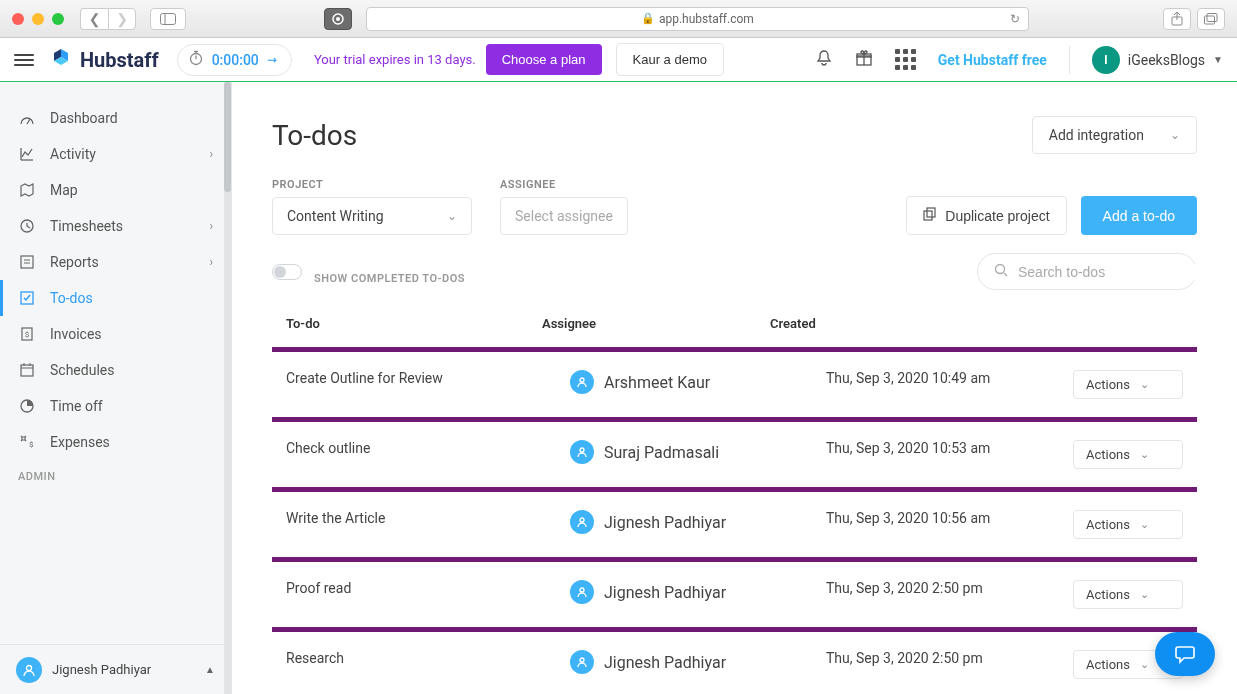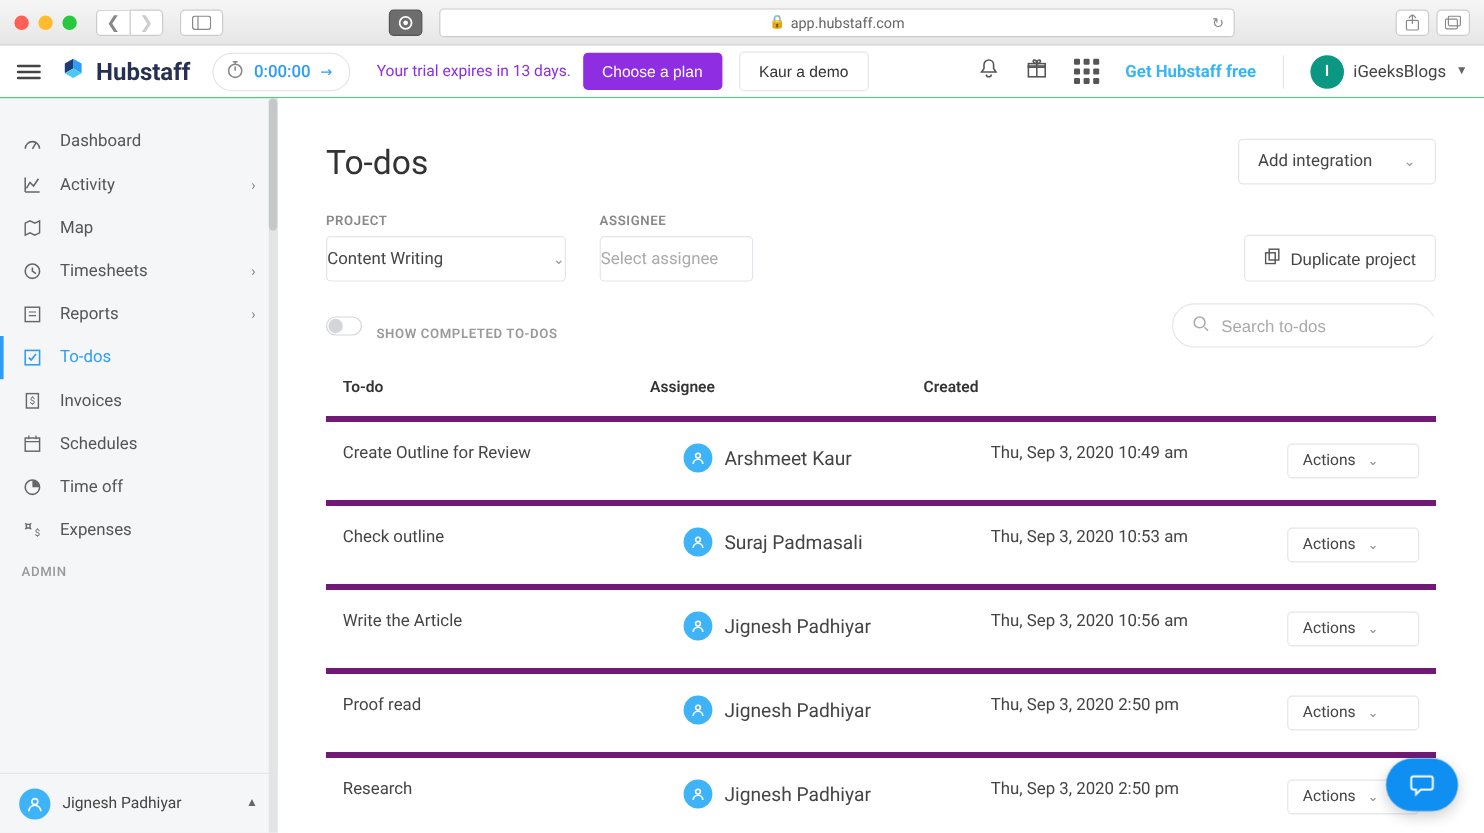--- a/index.html
+++ b/index.html
@@ -63,21 +63,21 @@
   
   
   .main { flex: 1; background: #fff; padding: 34px 40px 0 40px; overflow-y: auto; position: relative; }
   .page-head { display: flex; align-items: center; justify-content: space-between; margin-bottom: 24px; }
   .page-title { font-size: 28px; font-weight: 400; color: #333; }
   .add-integration { border: 1px solid #e2e6ea; background: #fff; border-radius: 4px; padding: 10px 16px; font-size: 14px; color: #444; display: flex; align-items: center; gap: 26px; cursor:pointer; }
   
   .filters { display: flex; align-items: flex-end; gap: 28px; margin-bottom: 18px; }
   .filter-block { display: flex; flex-direction: column; gap: 6px; }
   .filter-label { font-size: 11px; color: #888; letter-spacing: 0.5px; font-weight: 600; }
-  .select-box { border: 1px solid #e2e6ea; border-radius: 4px; padding: 10px 0; font-size: 14px; color: #444; display: flex; align-items: center; justify-content: space-between; min-width: 200px; cursor:pointer; background:#fff; }
+  .select-box { border: 1px solid #e2e6ea; border-radius: 4px; padding: 10px 14px; font-size: 14px; color: #444; display: flex; align-items: center; justify-content: space-between; min-width: 200px; cursor:pointer; background:#fff; }
   .select-box .sel-caret { color: #999; font-size: 12px; }
   .select-box.placeholder { color: #aaa; min-width: 128px; }
   .filter-actions { margin-left: auto; display: flex; gap: 14px; }
   .dup-btn { border: 1px solid #e2e6ea; background: #fff; border-radius: 4px; padding: 10px 16px; font-size: 14px; color: #444; display: flex; align-items: center; gap: 8px; cursor:pointer; }
   .add-todo-btn { background: #3fb3f7; color: #fff; border: none; border-radius: 4px; padding: 10px 22px; font-size: 14px; font-weight: 500; cursor:pointer; }
   
   .row-controls { display: flex; align-items: center; justify-content: space-between; margin-bottom: 10px; }
   .toggle-wrap { display: flex; align-items: center; gap: 12px; }
   .toggle { width: 30px; height: 16px; border: 1px solid #d2d6da; border-radius: 10px; position: relative; background: #fff; cursor:pointer; }
   .toggle::after { content: ""; width: 12px; height: 12px; background: #d2d6da; border-radius: 50%; position: absolute; top: 1px; left: 1px; }
@@ -352,20 +352,21 @@
         </div>
       </div>
       <div class="filter-actions">
         <button class="dup-btn">
           <span><svg width="14" height="14" viewBox="0 0 14 14">
                 <rect x="1" y="4" width="8" height="9" fill="none" stroke="#555" stroke-width="1.2"></rect>
                 <rect x="4" y="1" width="8" height="9" fill="none" stroke="#555" stroke-width="1.2"></rect>
               </svg></span>
           <span>Duplicate project</span>
         </button>
+        <button class="add-todo-btn">Add a to-do</button>
       </div>
     </div>
 
     <div class="row-controls">
       <div class="toggle-wrap">
         <div class="toggle"></div>
         <span class="toggle-label">SHOW COMPLETED TO-DOS</span>
       </div>
       <div class="search-wrap">
         <span class="search-icon">

